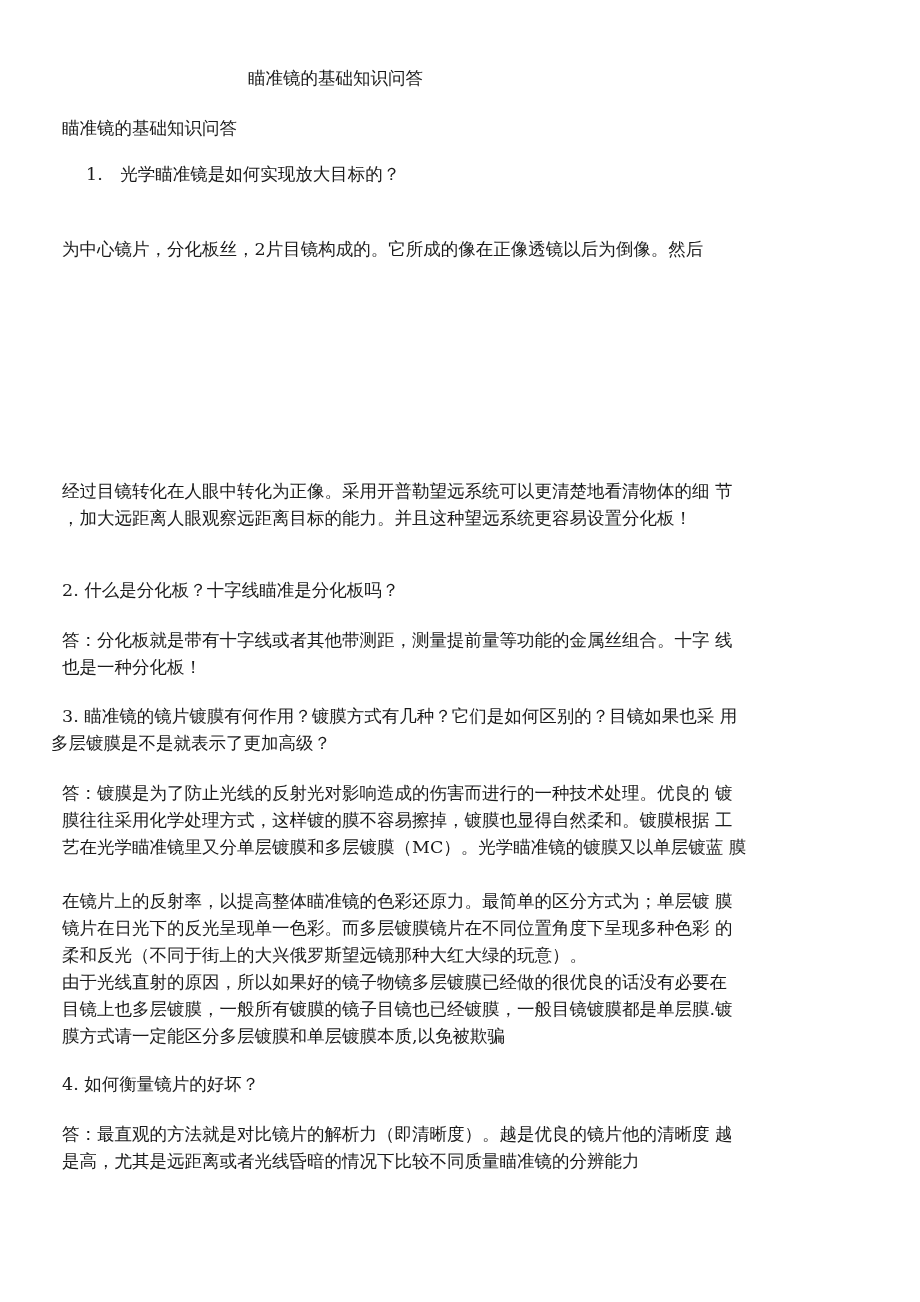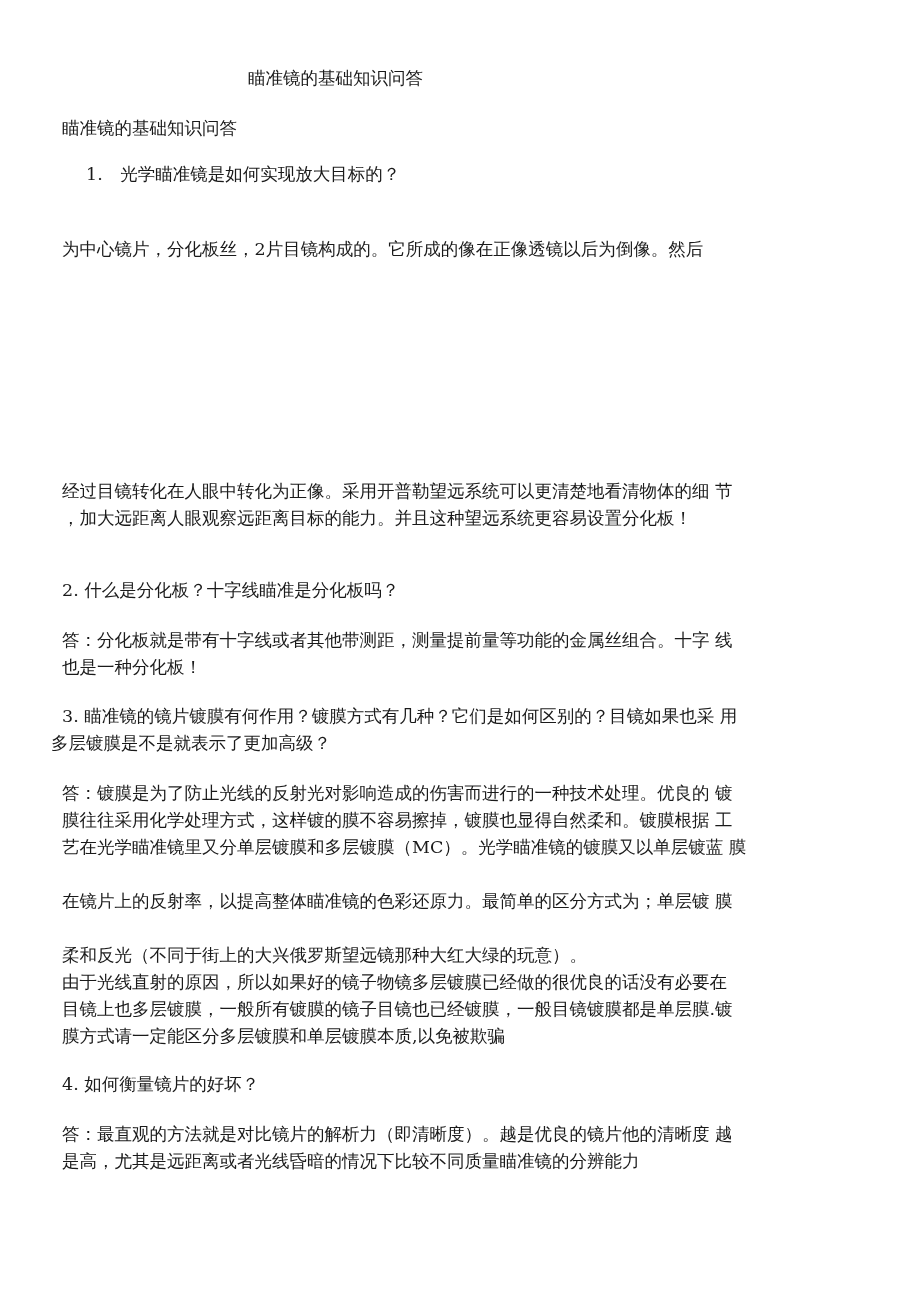--- a/index.html
+++ b/index.html
@@ -48,20 +48,21 @@
   <div class="line" style="left:62px; top:578px;">2. 什么是分化板？十字线瞄准是分化板吗？</div>
   <div class="line" style="left:62px; top:628px;">答：分化板就是带有十字线或者其他带测距，测量提前量等功能的金属丝组合。十字 线</div>
   <div class="line" style="left:62px; top:655px;">也是一种分化板！</div>
 
   <div class="line" style="left:62px; top:704px;">3. 瞄准镜的镜片镀膜有何作用？镀膜方式有几种？它们是如何区别的？目镜如果也采 用</div>
   <div class="line" style="left:51px; top:731px;">多层镀膜是不是就表示了更加高级？</div>
   <div class="line" style="left:62px; top:781px;">答：镀膜是为了防止光线的反射光对影响造成的伤害而进行的一种技术处理。优良的 镀</div>
   <div class="line" style="left:62px; top:808px;text-align:right;">膜往往采用化学处理方式，这样镀的膜不容易擦掉，镀膜也显得自然柔和。镀膜根据 工</div>
   <div class="line" style="left:62px; top:835px;">艺在光学瞄准镜里又分单层镀膜和多层镀膜（MC）。光学瞄准镜的镀膜又以单层镀蓝 膜</div>
   <div class="line" style="left:62px; top:889px;">在镜片上的反射率，以提高整体瞄准镜的色彩还原力。最简单的区分方式为；单层镀 膜</div>
+  <div class="line" style="left:62px; top:916px;">镜片在日光下的反光呈现单一色彩。而多层镀膜镜片在不同位置角度下呈现多种色彩 的</div>
   <div class="line" style="left:62px; top:943px;">柔和反光（不同于街上的大兴俄罗斯望远镜那种大红大绿的玩意）。</div>
   <div class="line" style="left:62px; top:970px;">由于光线直射的原因，所以如果好的镜子物镜多层镀膜已经做的很优良的话没有必要在</div>
   <div class="line" style="left:62px; top:997px;">目镜上也多层镀膜，一般所有镀膜的镜子目镜也已经镀膜，一般目镜镀膜都是单层膜.镀</div>
   <div class="line" style="left:62px; top:1024px;">膜方式请一定能区分多层镀膜和单层镀膜本质,以免被欺骗</div>
 
   <div class="line" style="left:62px; top:1072px;">4. 如何衡量镜片的好坏？</div>
   <div class="line" style="left:62px; top:1122px;">答：最直观的方法就是对比镜片的解析力（即清晰度）。越是优良的镜片他的清晰度 越</div>
   <div class="line" style="left:62px; top:1149px;">是高，尤其是远距离或者光线昏暗的情况下比较不同质量瞄准镜的分辨能力</div>
 
 </div>

